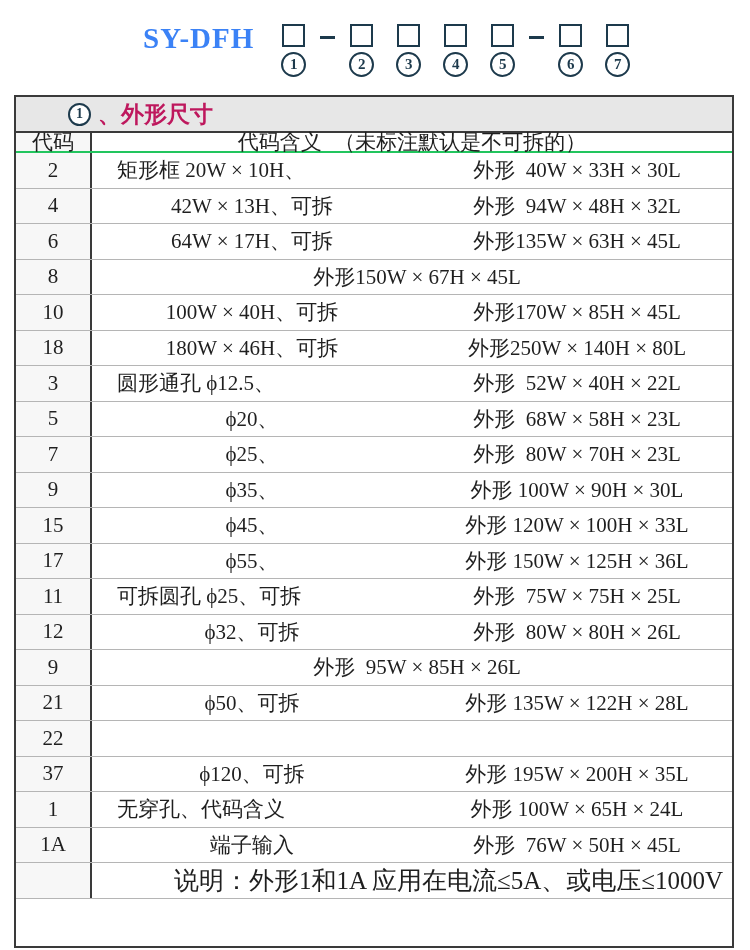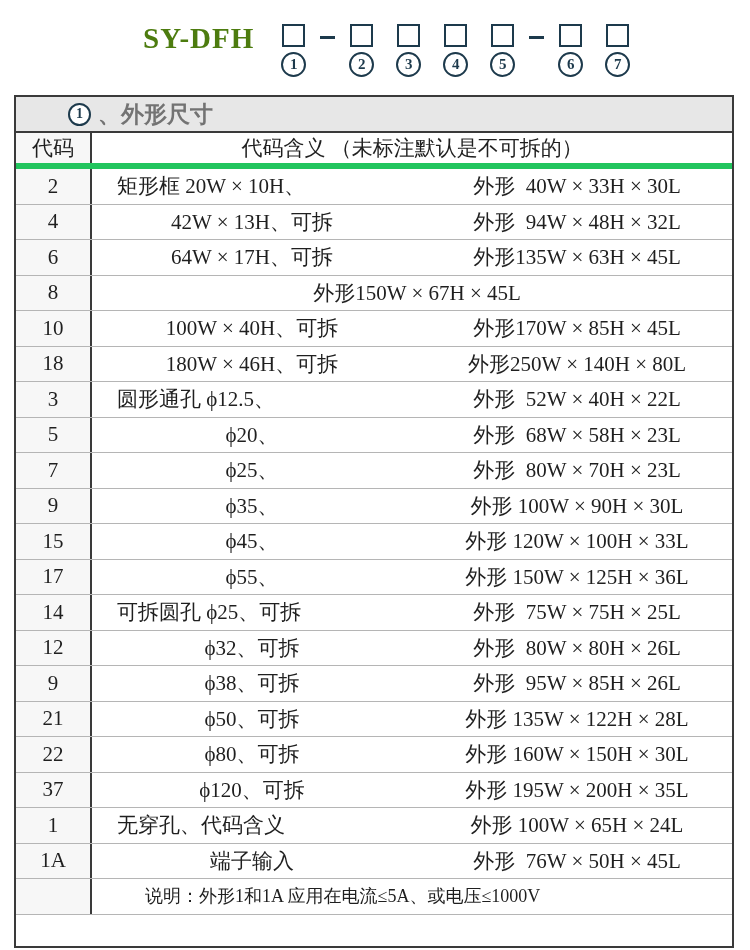--- a/index.html
+++ b/index.html
@@ -18,21 +18,21 @@
   .model-header {
     position: absolute;
     top: 20px;
     left: 143px;
     display: flex;
     align-items: flex-start;
   }
   .model-text {
     font-size: 29px;
     font-weight: bold;
-    color: #4d7c0f;
+    color: #3b82f6;
     letter-spacing: 1px;
     margin-top: 2px;
     line-height: 32px;
   }
   .format-items {
     display: flex;
     align-items: flex-start;
     margin-left: 16px;
     margin-top: 4px;
   }
@@ -91,43 +91,44 @@
     column-gap: 7px;
   }
   .title-row .title-circle {
     width: 23px;
     height: 23px;
     font-size: 14px;
   }
   .title-text {
     font-size: 23px;
     font-weight: bold;
-    color: #737373;
+    color: #be185d;
   }
   .header-row {
-    height: 36px;
-    border-bottom: 6px solid #22c55e;
+    height: 20px;
+    border-bottom: 2px solid #22c55e;
     display: flex;
   }
   .code-col-h {
     width: 76px;
     border-right: 2px solid #3a3a3a;
     display: flex;
     align-items: center;
     justify-content: center;
     font-size: 21px;
     background: #f7f7f7;
   }
   .meaning-col-h {
     flex: 1;
     display: flex;
     align-items: center;
     justify-content: center;
     font-size: 21px;
     white-space: pre;
+    font-family: Liberation Mono, monospace;
   }
   .trow {
     height: 35.5px;
     display: flex;
     border-bottom: 1px solid #b5b5b5;
   }
   .code-cell {
     width: 76px;
     border-right: 2px solid #3a3a3a;
     display: flex;
@@ -150,22 +151,22 @@
   .desc.center { text-align: center; }
   .dims {
     flex: 1;
     font-size: 21px;
     padding-left: 10px;
     white-space: pre;
     text-align: center;
   }
   .note-text {
     flex: 1;
-    font-size: 18px;
-    padding-left: 53px;
+    font-size: 25px;
+    padding-left: 82px;
     white-space: pre;
   }
 </style>
 </head>
 <body>
 
 <div class="page">
 
   <div class="model-header">
     <div class="model-text">SY-DFH</div>
@@ -290,53 +291,48 @@
           </div>
         </div>
         <div class="trow">
           <div class="code-cell">17</div>
           <div class="meaning-cell">
             <div class="desc center">ϕ55、</div>
             <div class="dims">外形 150W × 125H × 36L</div>
           </div>
         </div>
         <div class="trow">
-          <div class="code-cell">14</div>
+          <div class="code-cell">11</div>
           <div class="meaning-cell">
             <div class="desc left">可拆圆孔 ϕ25、可拆</div>
             <div class="dims">外形  75W × 75H × 25L</div>
           </div>
         </div>
         <div class="trow">
           <div class="code-cell">12</div>
           <div class="meaning-cell">
             <div class="desc center">ϕ32、可拆</div>
             <div class="dims">外形  80W × 80H × 26L</div>
           </div>
         </div>
         <div class="trow">
           <div class="code-cell">9</div>
           <div class="meaning-cell">
-            <div class="desc center">ϕ38、可拆</div>
             <div class="dims">外形  95W × 85H × 26L</div>
           </div>
         </div>
         <div class="trow">
           <div class="code-cell">21</div>
           <div class="meaning-cell">
             <div class="desc center">ϕ50、可拆</div>
             <div class="dims">外形 135W × 122H × 28L</div>
           </div>
         </div>
         <div class="trow">
           <div class="code-cell">22</div>
-          <div class="meaning-cell">
-            <div class="desc center">ϕ80、可拆</div>
-            <div class="dims">外形 160W × 150H × 30L</div>
-          </div>
         </div>
         <div class="trow">
           <div class="code-cell">37</div>
           <div class="meaning-cell">
             <div class="desc center">ϕ120、可拆</div>
             <div class="dims">外形 195W × 200H × 35L</div>
           </div>
         </div>
         <div class="trow">
           <div class="code-cell">1</div>

